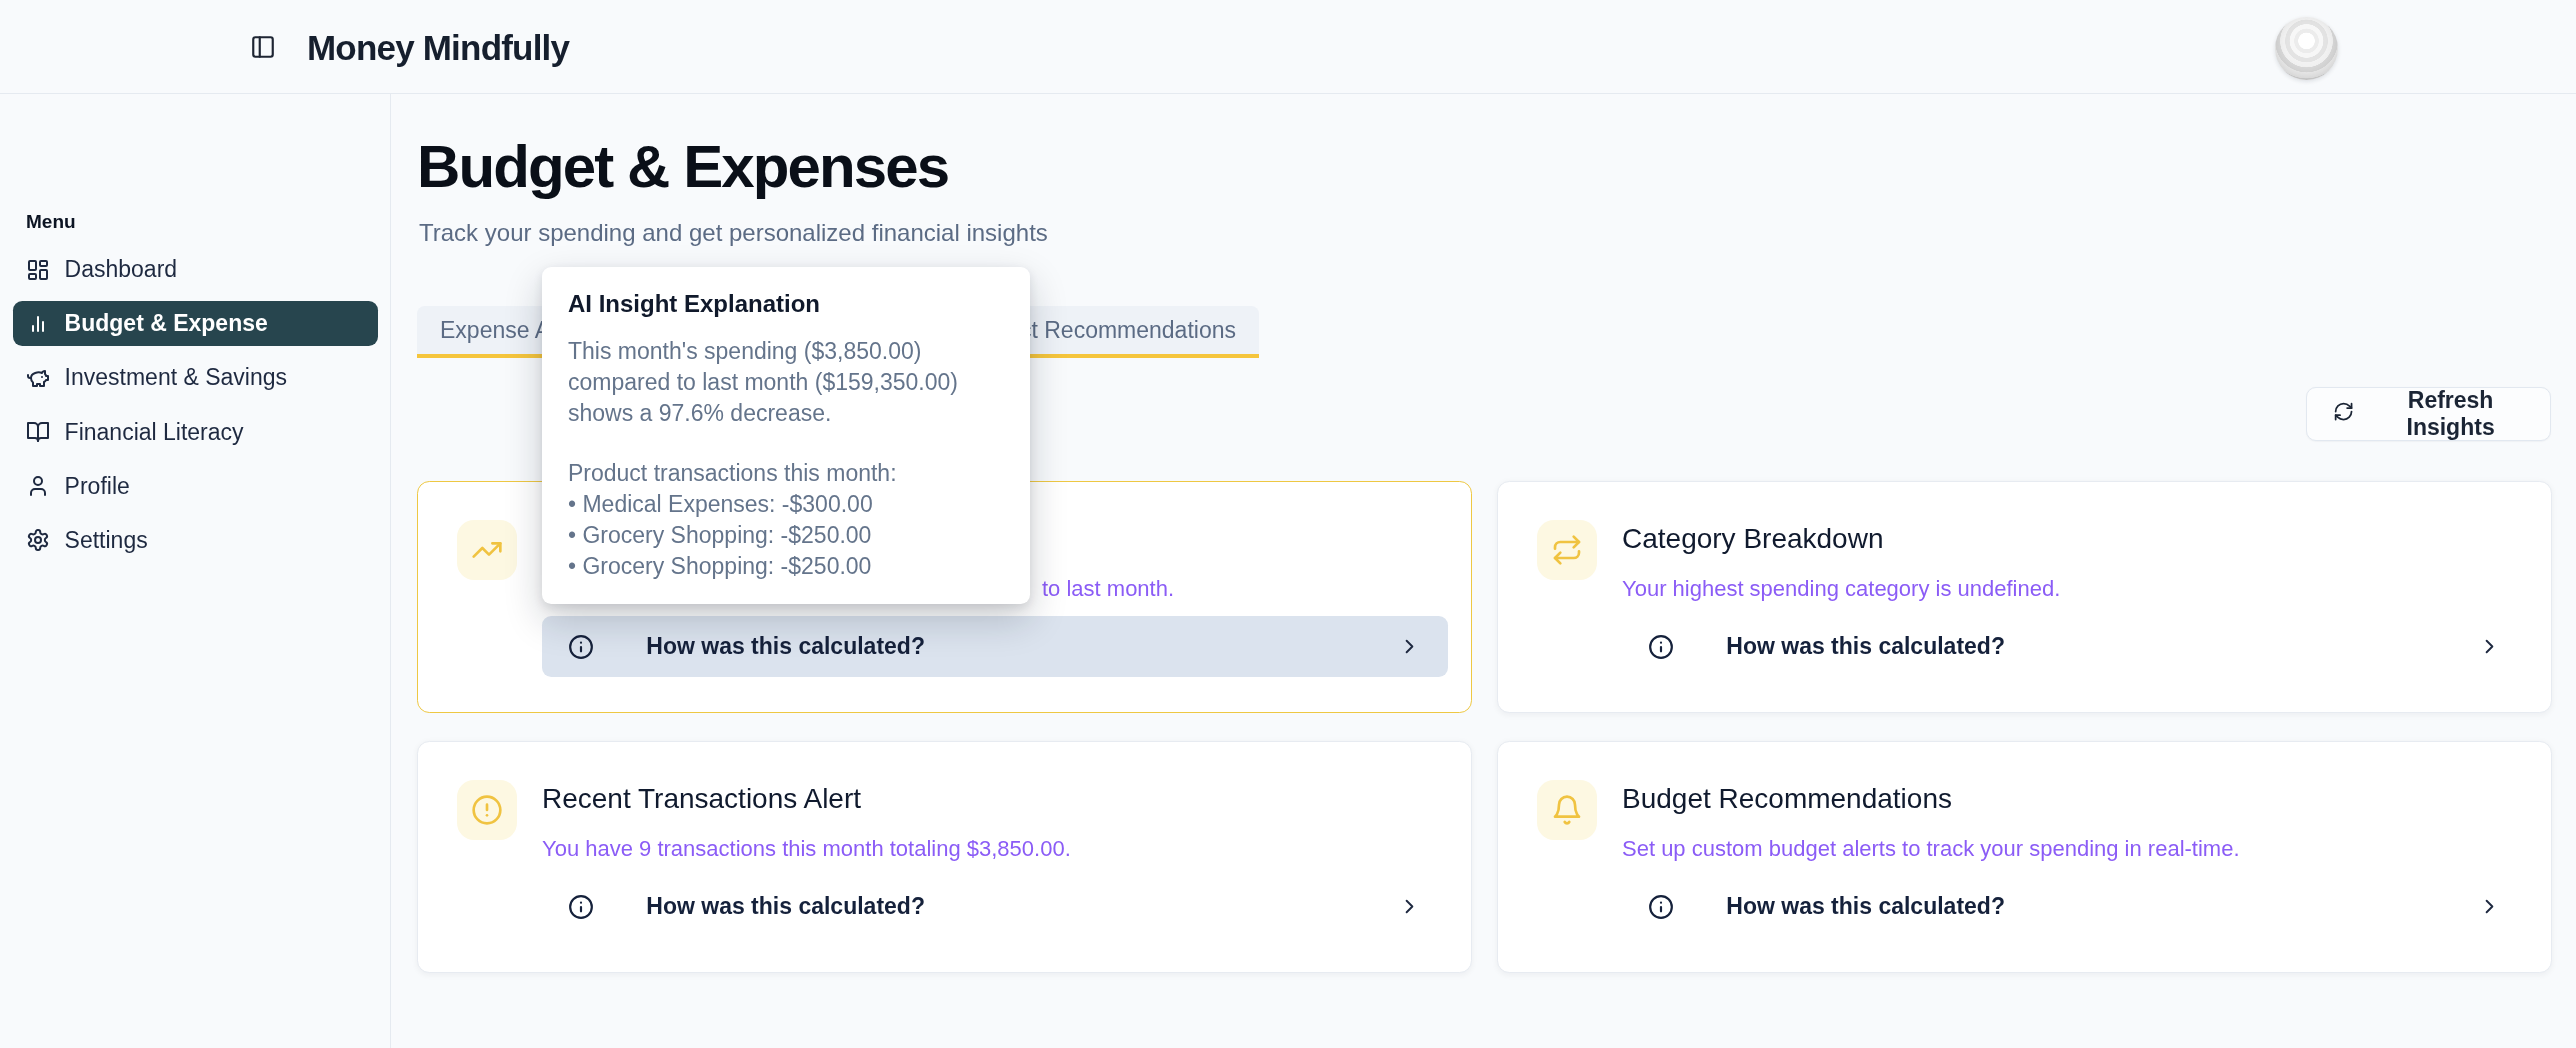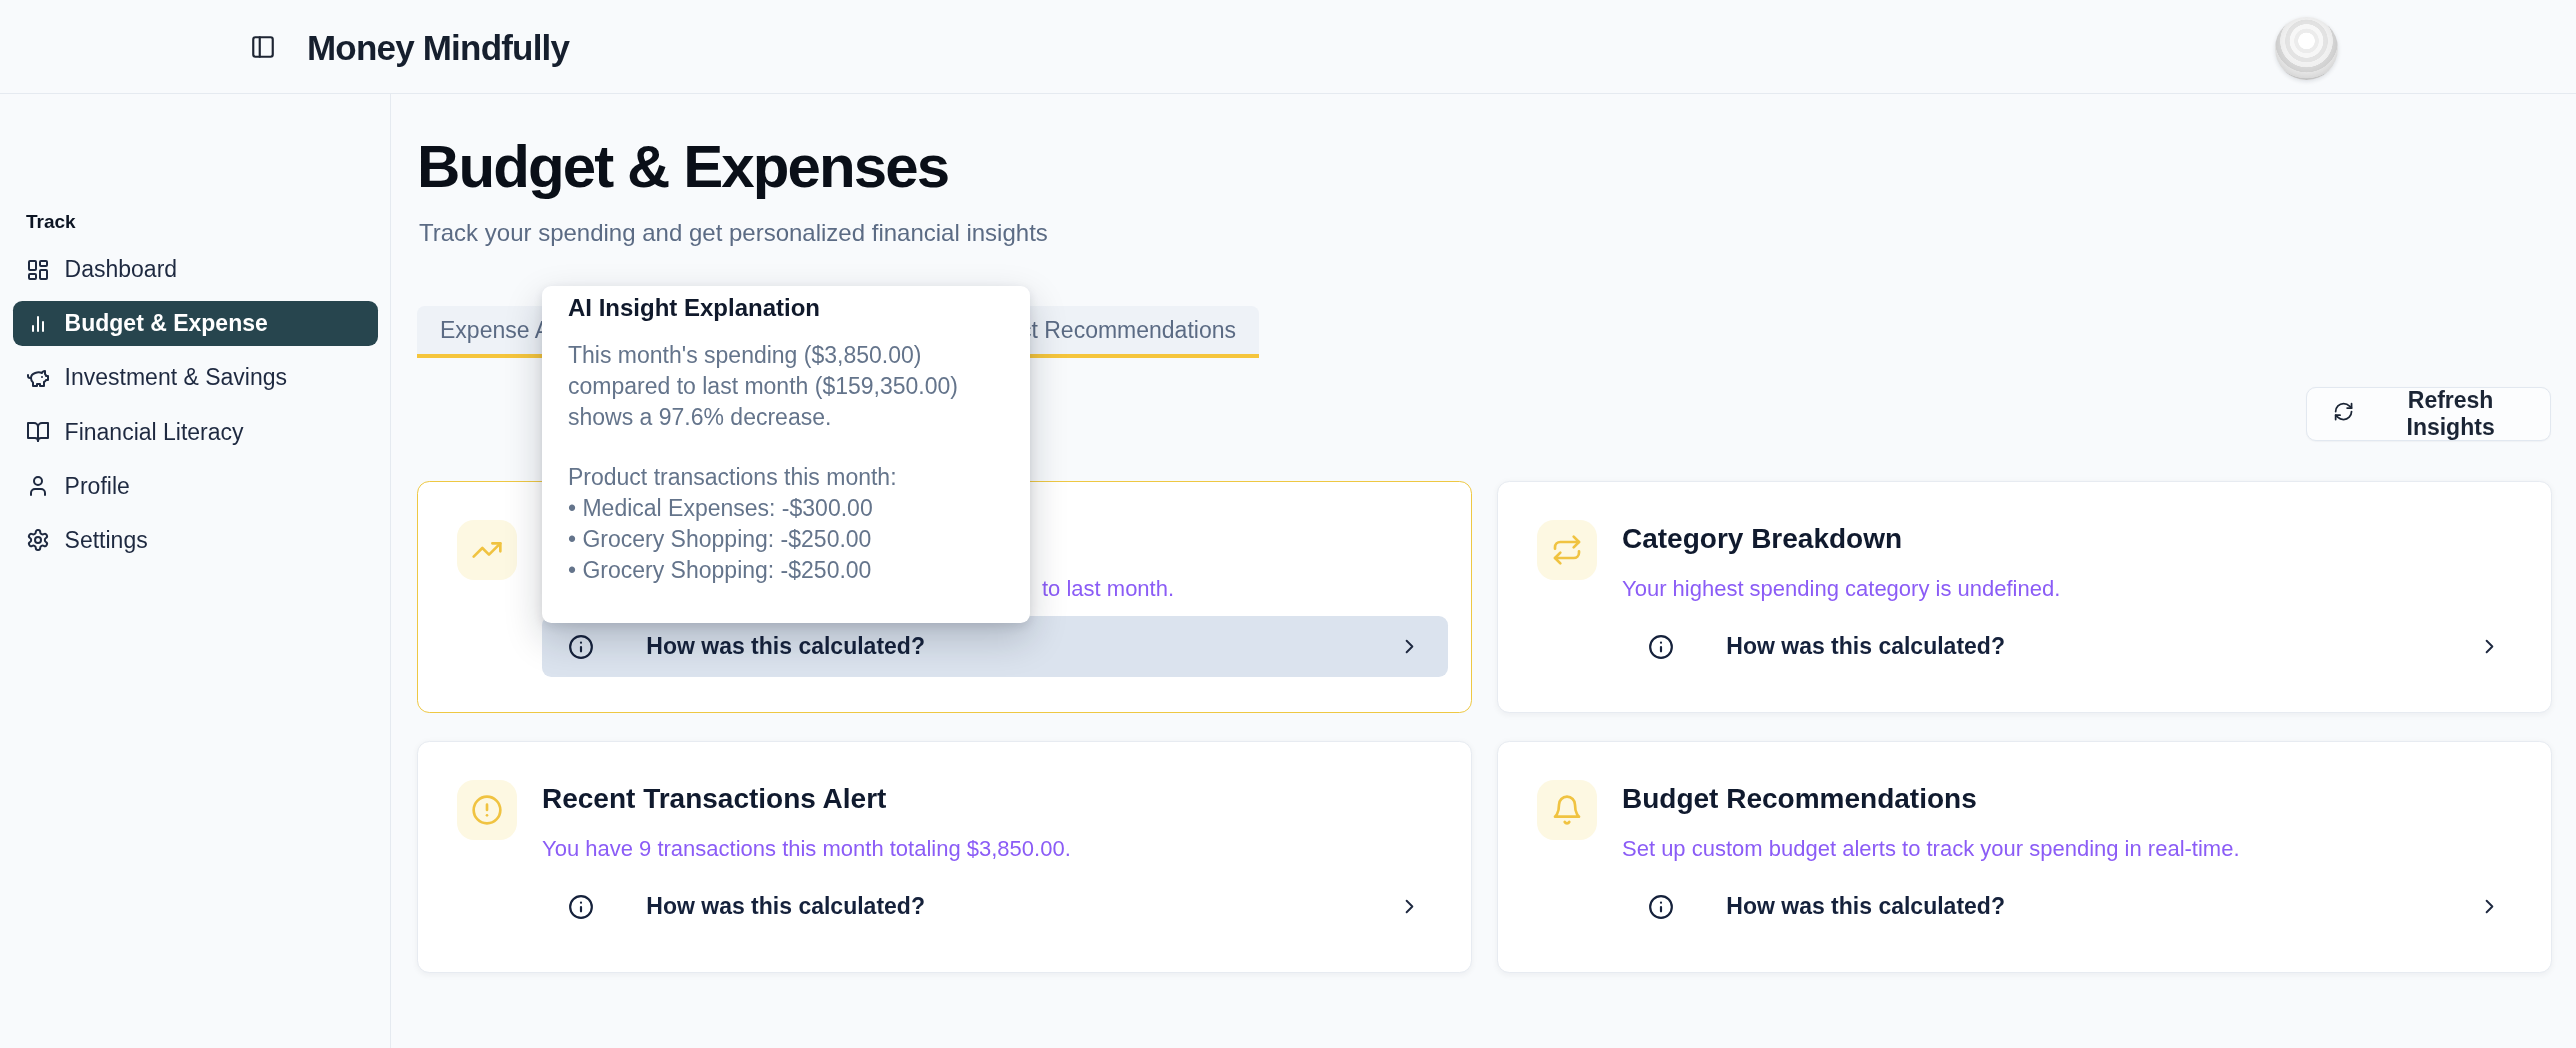--- a/index.html
+++ b/index.html
@@ -104,21 +104,21 @@
 
   .card-icon {
     position: absolute; left: 39px; top: 38px; width: 60px; height: 60px;
     background: #fdf8e2; border-radius: 17px;
     display: flex; align-items: center; justify-content: center;
   }
   .card-icon svg { width: 32px; height: 32px; color: #f0c341; }
 
   .card-title {
     position: absolute; left: 124px; top: 41px;
-    font-size: 28px; font-weight: 700; color: #101a2e;
+    font-size: 28px; font-weight: 400; color: #101a2e;
   }
   .card-subtitle {
     position: absolute; left: 124px; top: 94px;
     font-size: 22px; color: #8b5cf6;
   }
   .card-subtitle.fragment { left: 624px; }
 
   .calc-row {
     position: absolute; left: 124px; top: 134px; width: 906px; height: 61px;
     border-radius: 9.2px; display: flex; align-items: center;
@@ -126,24 +126,24 @@
   }
   .calc-row.filled { background: #dbe3ee; }
   .calc-row .info-icon { width: 26px; height: 26px; color: #15213b; flex: 0 0 auto; }
   .calc-row .calc-label {
     font-size: 23px; font-weight: 700; color: #15213b; margin-left: 12.3px; flex: 1 1 auto;
   }
   .calc-row .chevron-icon { width: 23px; height: 23px; color: #1e2940; flex: 0 0 auto; }
 
   
   .popup {
-    position: absolute; left: 542px; top: 286px; width: 488px; height: 337px;
+    position: absolute; left: 542px; top: 267px; width: 488px; height: 337px;
     background: #ffffff; border-radius: 9.2px;
     box-shadow: 0 15.3px 38px rgba(15,23,42,.20), 0 3.1px 9.2px rgba(15,23,42,.10);
-    padding: 8px 26px; z-index: 50;
+    padding: 23px 26px; z-index: 50;
   }
   .popup-title {
     font-size: 24px; font-weight: 700; color: #10192b; margin-bottom: 18.4px;
   }
   .popup-body { font-size: 23px; color: #64748b; line-height: 31px; }
   .popup-para { margin-bottom: 29px; }
   .popup-line { }
 </style>
 </head>
 <body>
@@ -155,21 +155,21 @@
         <rect x="3" y="3" width="18" height="18" rx="2"></rect>
           <line x1="9" y1="3" x2="9" y2="21"></line>
       </svg>
     </span>
   </button>
   <div class="app-title">Money Mindfully</div>
   <div class="avatar"></div>
 </div>
 
 <div class="sidebar">
-  <div class="menu-label">Track</div>
+  <div class="menu-label">Menu</div>
   <div class="nav">
 
     <div class="nav-item">
       <span class="nav-icon">
         <svg viewBox="0 0 24 24" fill="none" stroke="currentColor" stroke-width="2" stroke-linecap="round" stroke-linejoin="round">
           <rect x="3" y="3" width="7" height="9" rx="1"></rect>
             <rect x="14" y="3" width="7" height="5" rx="1"></rect>
           <rect x="14" y="12" width="7" height="9" rx="1"></rect>
             <rect x="3" y="16" width="7" height="5" rx="1"></rect>
         </svg>

